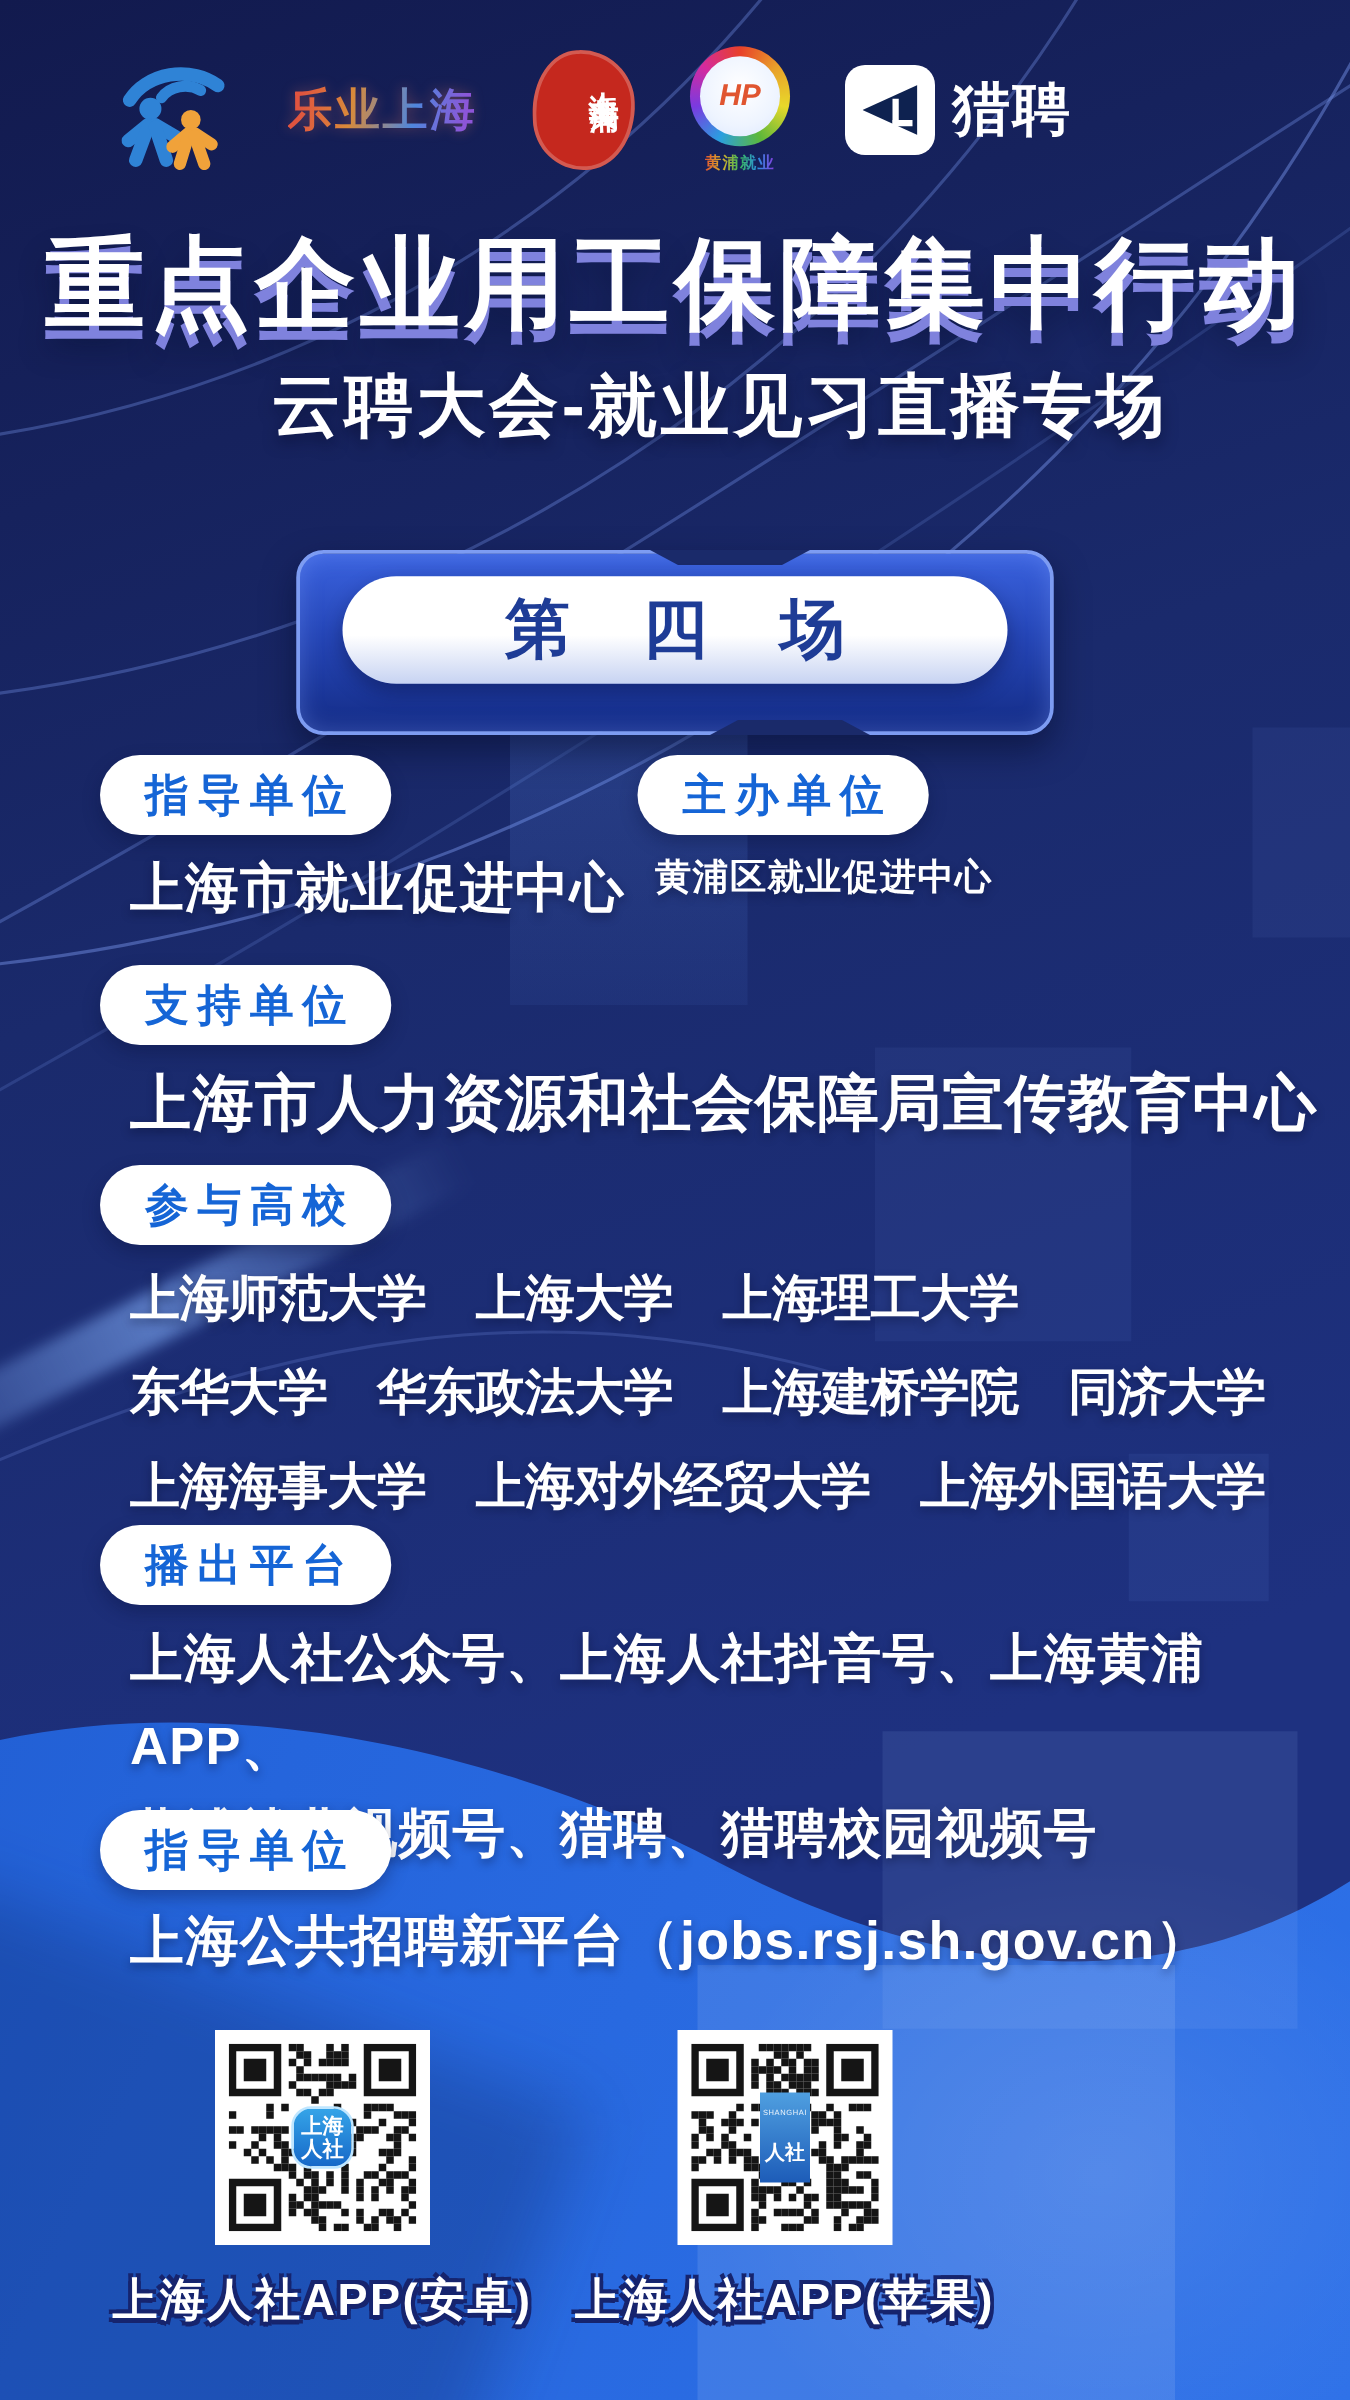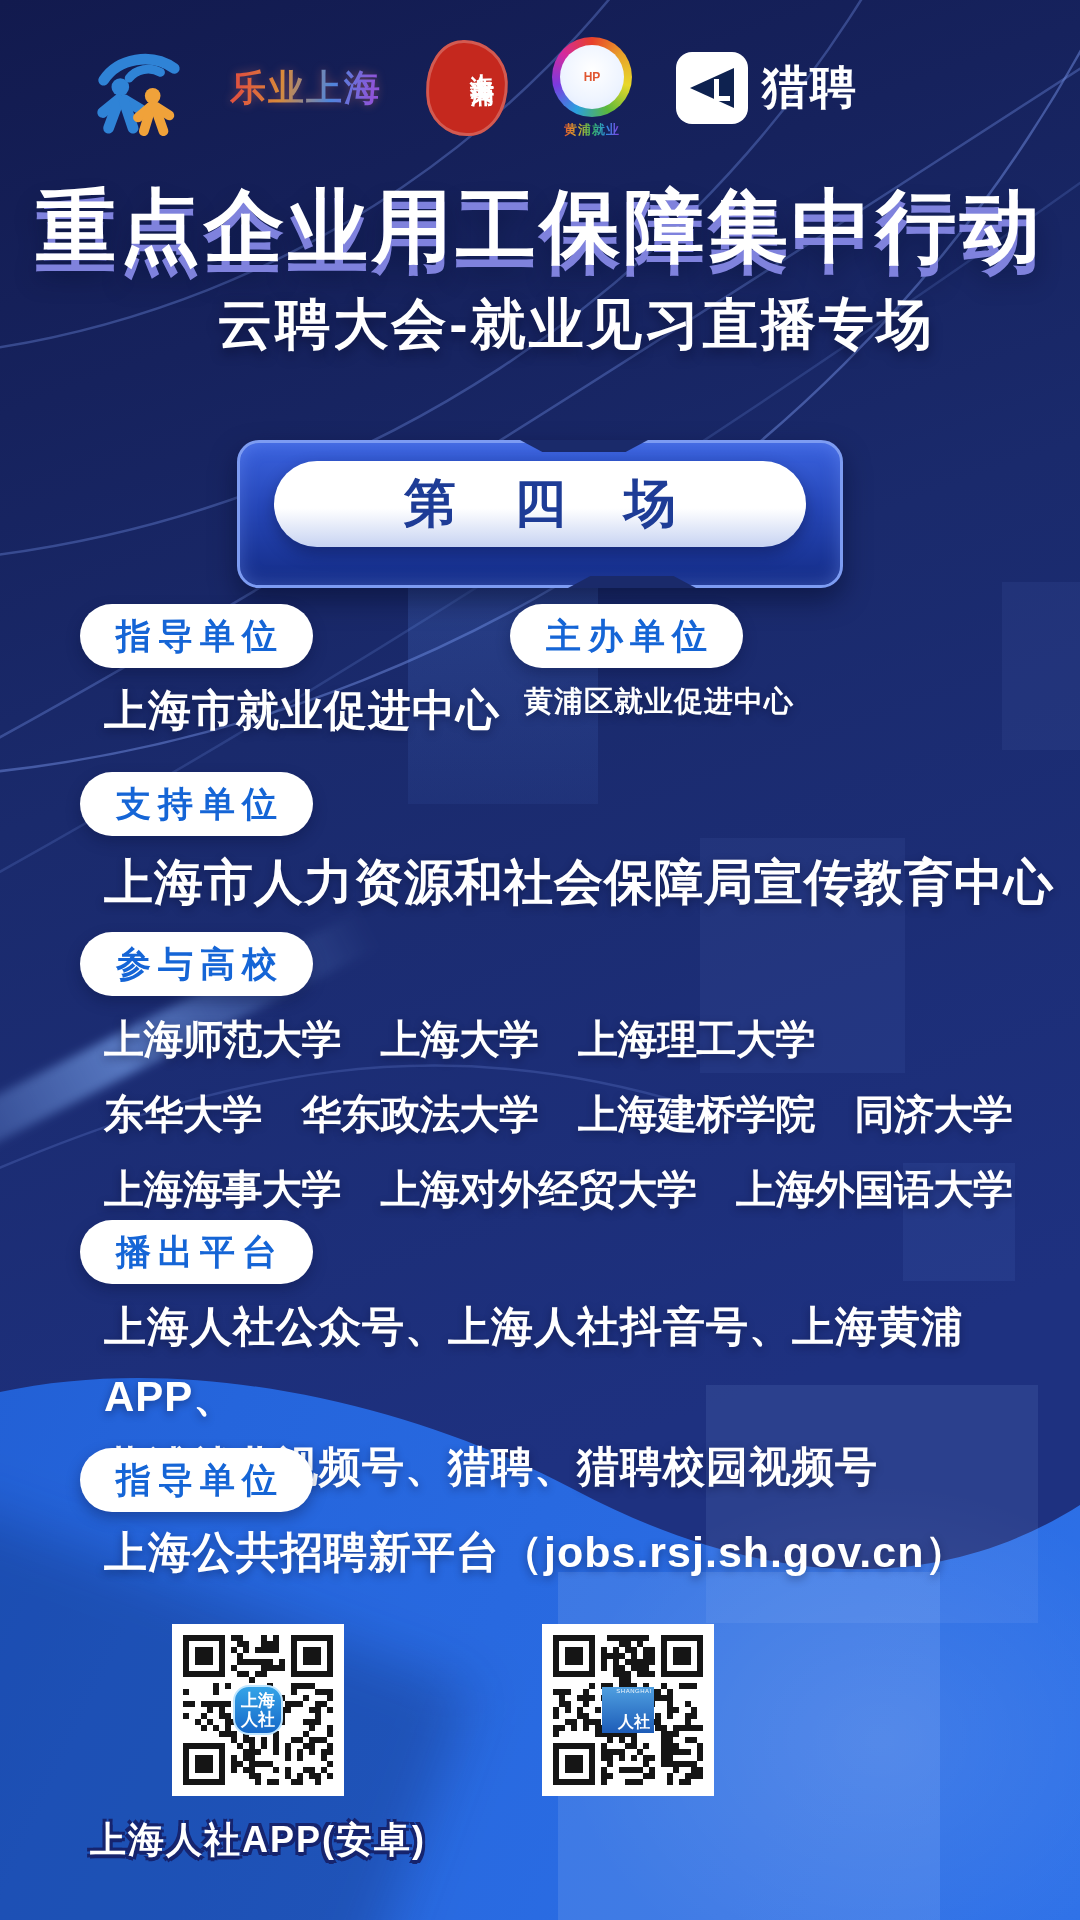--- a/index.html
+++ b/index.html
@@ -31,21 +31,21 @@
     filter:drop-shadow(0 0 5px rgba(255,130,100,.35));}
   .seal{width:82px;height:96px;background:#c5281e;border-radius:46% 54% 50% 50%/54% 46% 56% 44%;
     position:relative;transform:rotate(-2deg);box-shadow:inset 0 0 0 3px rgba(255,240,235,.25);}
   .seal-col{position:absolute;top:14px;right:12px;height:60px;writing-mode:vertical-rl;
     color:#fff;font-weight:800;font-size:24px;line-height:28px;letter-spacing:3px;}
   .hp-wrap{display:flex;flex-direction:column;align-items:center;gap:4px;}
   .hp{width:80px;height:80px;border-radius:50%;position:relative;display:flex;align-items:center;justify-content:center;
     background:conic-gradient(#e8402a,#e8a02a,#e8d82a,#5cb83a,#2a9fe0,#7a3ae0,#d42a9f,#e8402a);}
   .hp::before{content:"";position:absolute;inset:8px;border-radius:50%;
     background:radial-gradient(circle at 50% 40%,#ffffff 0%,#eef4ff 60%,#dce7ff 100%);}
-  .hp-badge{position:relative;z-index:1;font-size:12px;font-weight:900;color:#e05530;}
+  .hp-badge{position:relative;z-index:1;font-size:24px;font-weight:900;font-style:italic;color:#e05530;}
   .hp-caption{font-size:13px;font-weight:700;letter-spacing:1px;
     background:linear-gradient(90deg,#e05530,#d8b02a,#3ab85c,#2a8fe0,#8a3ae0);
     -webkit-background-clip:text;background-clip:text;color:transparent;}
   .liepin{display:flex;align-items:center;gap:14px;}
   .lp-tile{width:72px;height:72px;border-radius:16px;background:#fff;display:flex;align-items:center;justify-content:center;position:relative;}
   .lp-tri{width:44px;height:40px;background:#0e2250;clip-path:polygon(0 50%,100% 0,100% 100%);}
   .lp-l{position:absolute;right:18px;top:27px;width:11px;height:17px;border-left:5px solid #fff;border-bottom:5px solid #fff;}
   .lp-text{font-size:46px;font-weight:900;color:#fff;letter-spacing:2px;}
 
   
@@ -89,22 +89,22 @@
 
   
   .qr-card{position:absolute;z-index:2;top:1624px;width:340px;text-align:center;}
   .qr-card.c1{left:88px;} .qr-card.c2{left:458px;}
   .qr-box{position:relative;margin:0 auto;width:150px;height:150px;background:#fff;padding:11px;}
   .qr-box svg{display:block;width:150px;height:150px;}
   .qr-logo{position:absolute;left:50%;top:50%;transform:translate(-50%,-50%);z-index:1;}
   .qr-logo.android{width:46px;height:46px;border-radius:16px;border:2px solid #bfe6ff;
     background:linear-gradient(180deg,#35a4e8,#1668c8);color:#fff;font-size:17px;line-height:19px;
     font-weight:700;display:flex;align-items:center;justify-content:center;text-align:center;}
-  .qr-logo.ios{width:40px;height:46px;background:linear-gradient(180deg,#4f9fe0,#1d5cb8);color:#fff;
-    display:flex;flex-direction:column;align-items:center;justify-content:center;gap:18px;padding-left:12px;}
+  .qr-logo.ios{width:40px;height:72px;background:linear-gradient(180deg,#4f9fe0,#1d5cb8);color:#fff;
+    display:flex;flex-direction:column;align-items:center;justify-content:center;gap:18px;}
   .qr-logo.ios .cap{font-size:6px;letter-spacing:.5px;opacity:.9;}
   .qr-logo.ios .main{font-size:16px;font-weight:700;}
   .qr-label{margin-top:20px;font-size:36px;font-weight:800;color:#fff;letter-spacing:2px;
     text-shadow:-3px -3px 0 #16246e,3px -3px 0 #16246e,-3px 3px 0 #16246e,3px 3px 0 #16246e,0 4px 0 #16246e;}
 </style>
 </head>
 <body>
 
 <div class="poster">
 
@@ -599,15 +599,16 @@
           <rect x="120" y="12" width="18" height="18" fill="#151515"></rect>
           <rect x="0" y="108" width="42" height="42" fill="#151515"></rect>
           <rect x="6" y="114" width="30" height="30" fill="#fff"></rect>
           <rect x="12" y="120" width="18" height="18" fill="#151515"></rect>
         </svg>
       <div class="qr-logo ios">
         <span class="cap">SHANGHAI</span>
         <span class="main">人社</span>
       </div>
     </div>
+    <div class="qr-label">上海人社APP(苹果)</div>
   </div>
 
 </div>
 
 </body></html>

